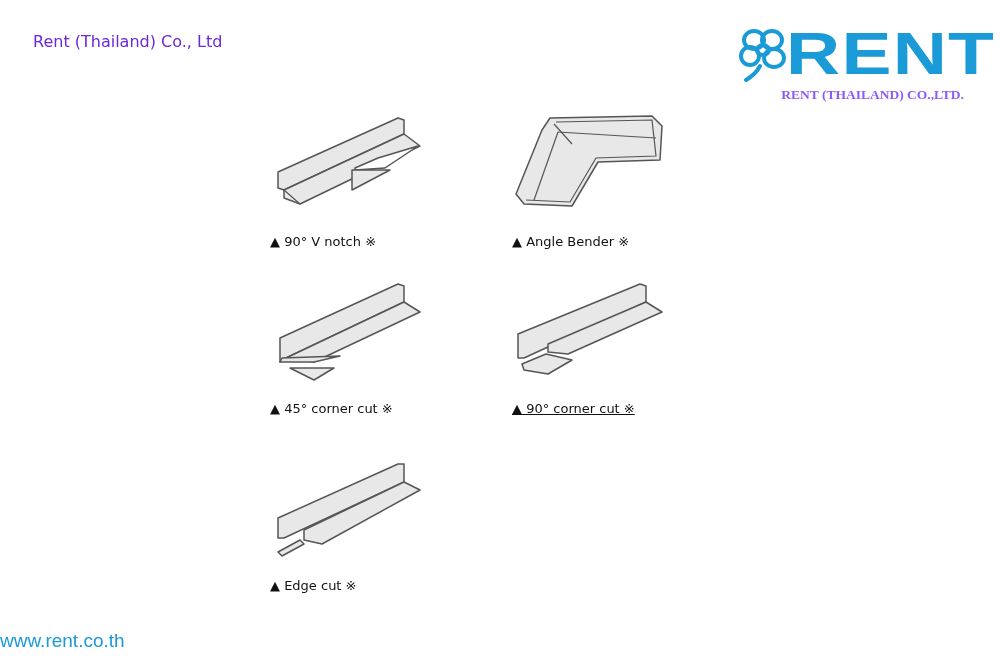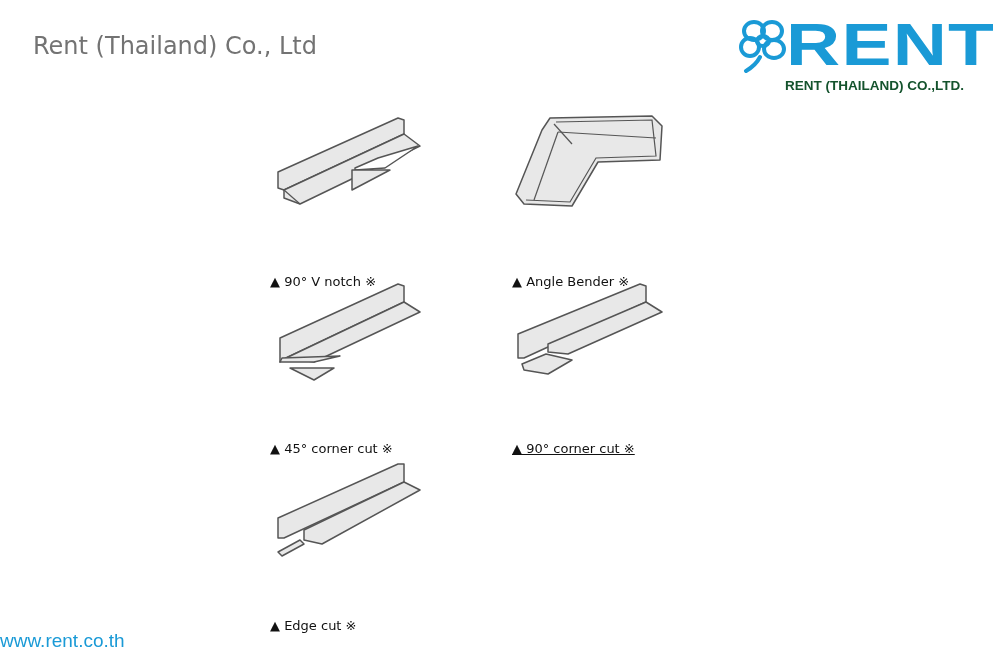--- a/index.html
+++ b/index.html
@@ -1,24 +1,24 @@
 <!DOCTYPE html>
 <html><head>
 <meta charset="utf-8">
 <style>
   html, body { margin:0; padding:0; }
   body { width:1000px; height:667px; background:#ffffff; position:relative; overflow:hidden; font-family:"DejaVu Sans", sans-serif; }
-  .company-title { position:absolute; left:33px; top:32px; font-size:24px; color:#737373; font-family:"DejaVu Sans", sans-serif; }
-  .logo { position:absolute; left:738px; top:15px; width:226px; height:88px; }
+  .company-title { position:absolute; left:33px; top:32px; font-size:16px; color:#6d28d9; font-family:"DejaVu Sans", sans-serif; }
+  .logo { position:absolute; left:738px; top:24px; width:226px; height:88px; }
   .logo-word { position:absolute; left:48px; top:0px; font-family:"Liberation Sans", sans-serif; font-weight:900; font-size:60px; line-height:60px; color:#1a9ad6; letter-spacing:1px; transform:scaleX(1.25); transform-origin:left top; }
-  .logo-sub { position:absolute; left:0; top:63px; width:226px; text-align:right; font-family:Liberation Sans, sans-serif; font-weight:bold; font-size:13.5px; color:#14532d; }
+  .logo-sub { position:absolute; left:0; top:63px; width:226px; text-align:right; font-family:Liberation Serif, serif; font-weight:bold; font-size:13.5px; color:#8b5cf6; }
   .logo-flower { position:absolute; left:0; top:2px; width:50px; height:56px; }
   .item { position:absolute; width:200px; }
   .item svg.fig { position:absolute; left:0; top:0; }
-  .caption { position:absolute; left:0; font-family:"DejaVu Sans", sans-serif; font-size:13px; color:#111; white-space:nowrap;margin-top:40px; }
+  .caption { position:absolute; left:0; font-family:"DejaVu Sans", sans-serif; font-size:13px; color:#111; white-space:nowrap; }
   .footer-url { position:absolute; left:0; width:1000px; top:630px; text-align:left; font-family:"Liberation Sans", sans-serif; font-size:19px; color:#1a9ad6; }
 </style>
 </head>
 <body>
 
 <div class="company-title">Rent (Thailand) Co., Ltd</div>
 
 <div class="logo">
   <svg class="logo-flower" viewBox="0 0 50 56">
     <g fill="none" stroke="#1a9ad6" stroke-width="4" stroke-linecap="round">

